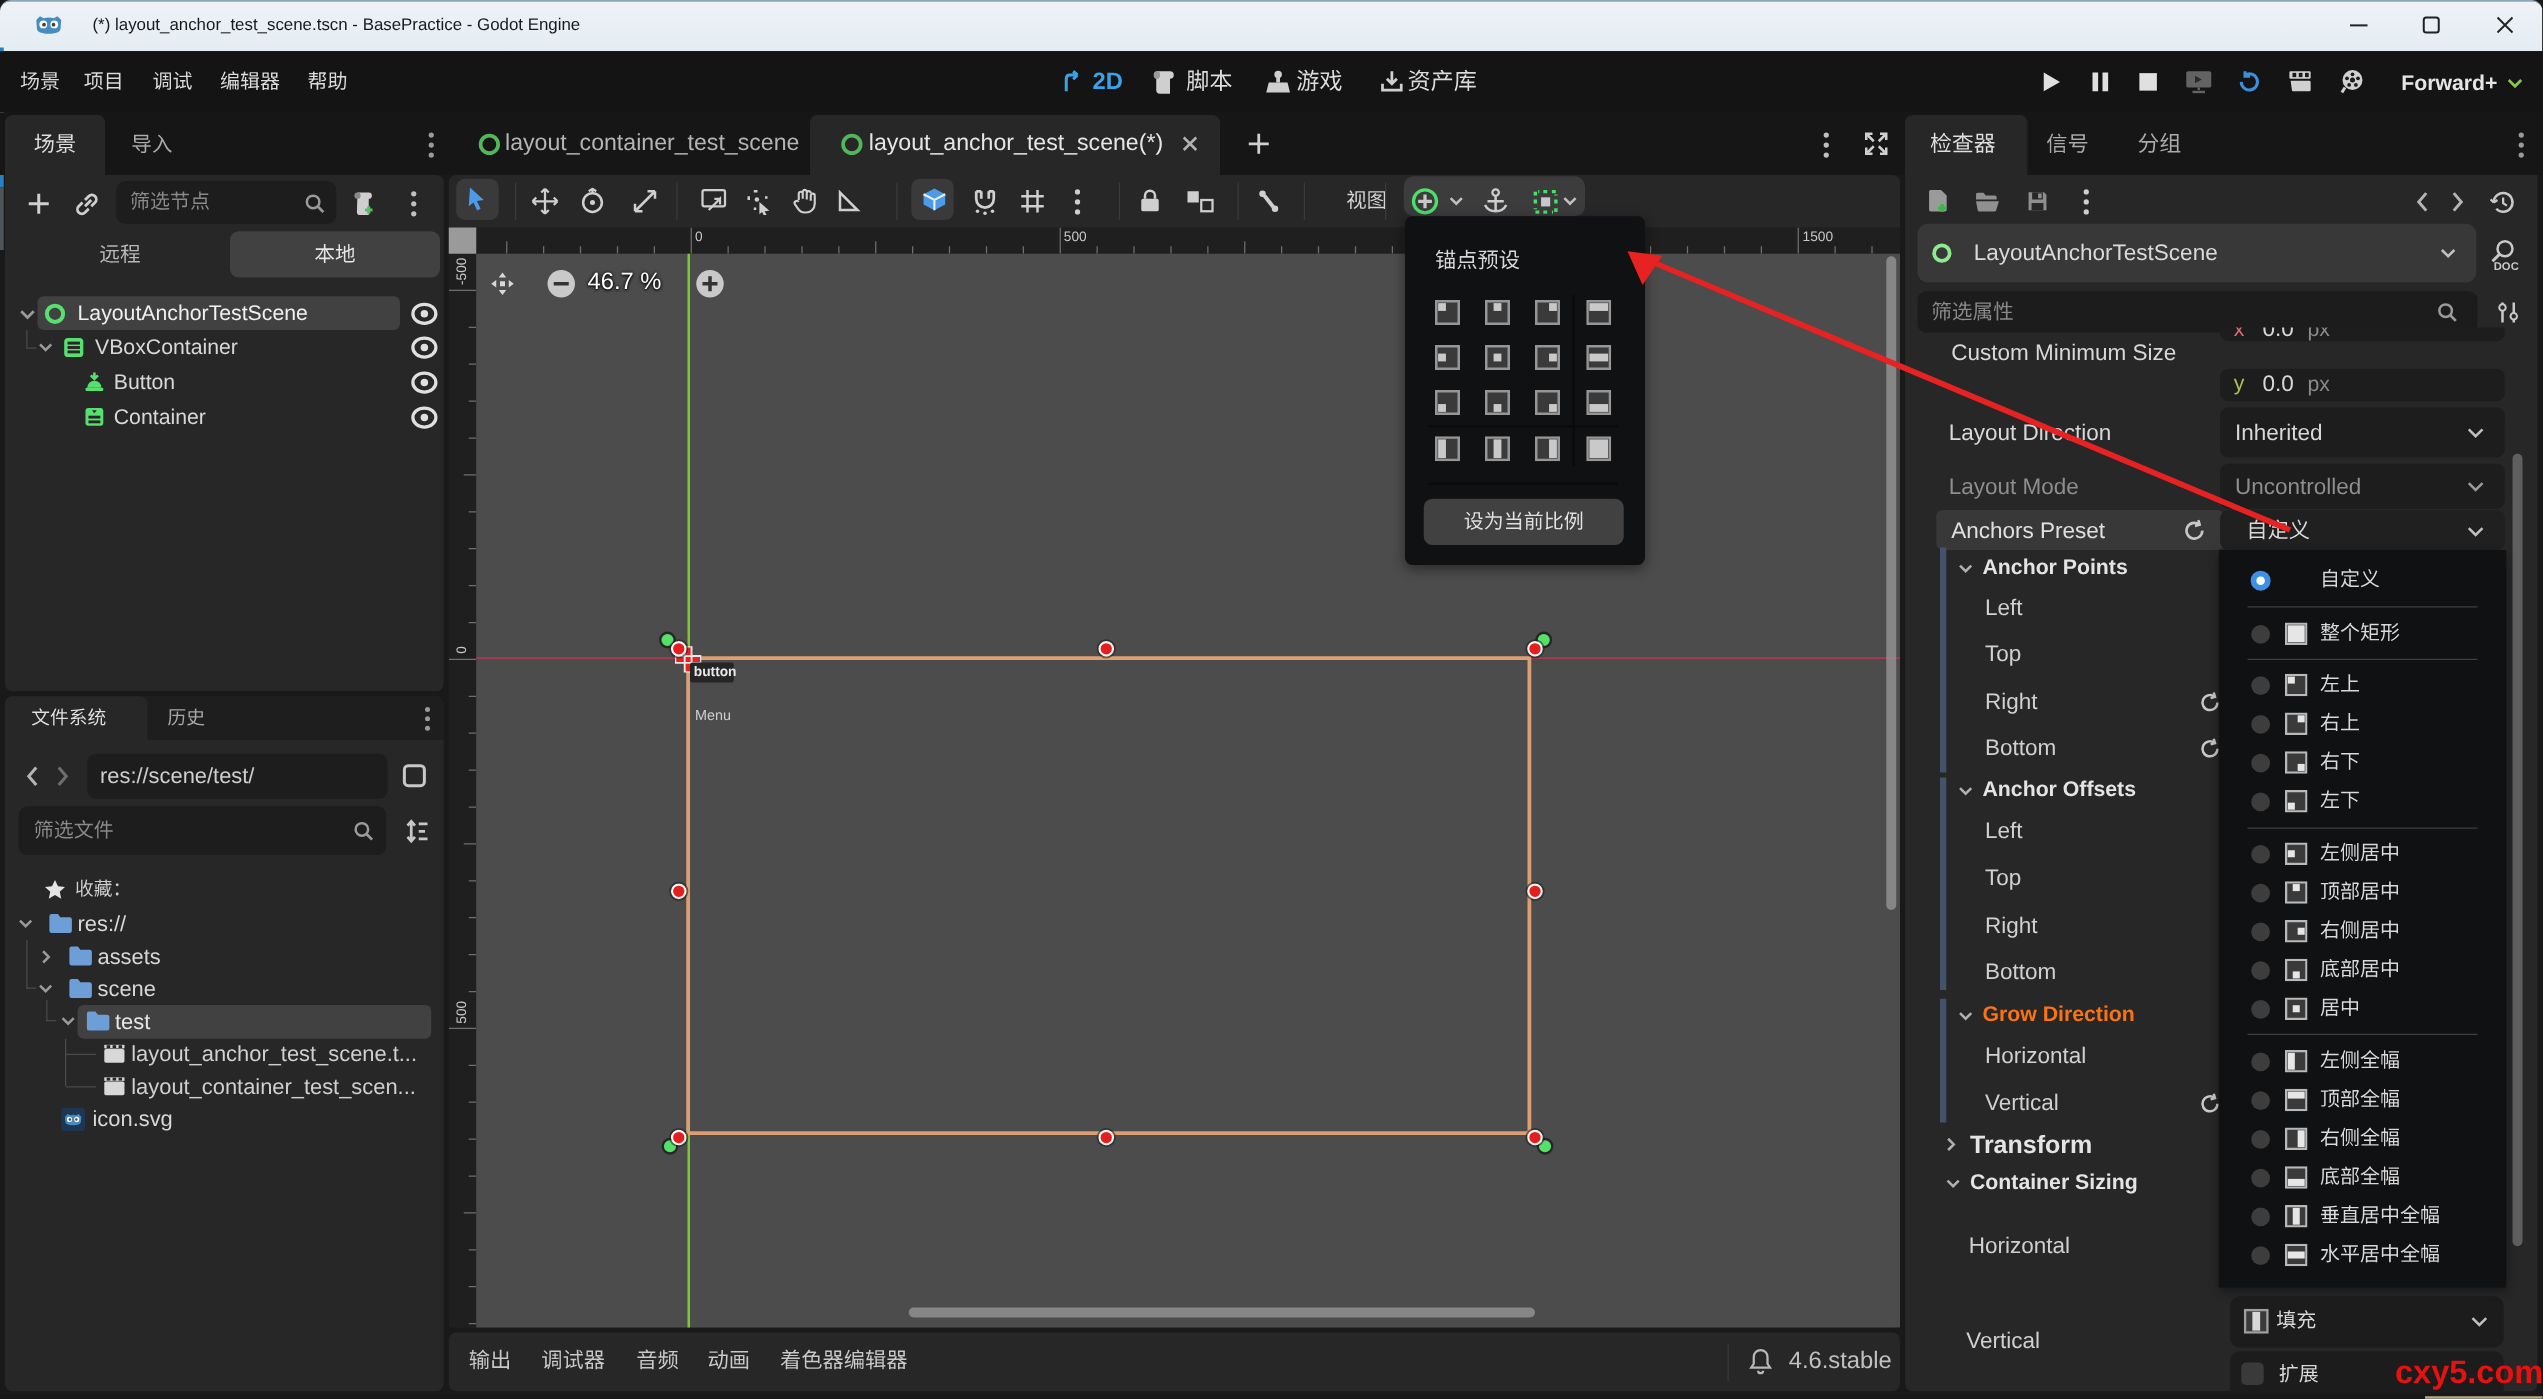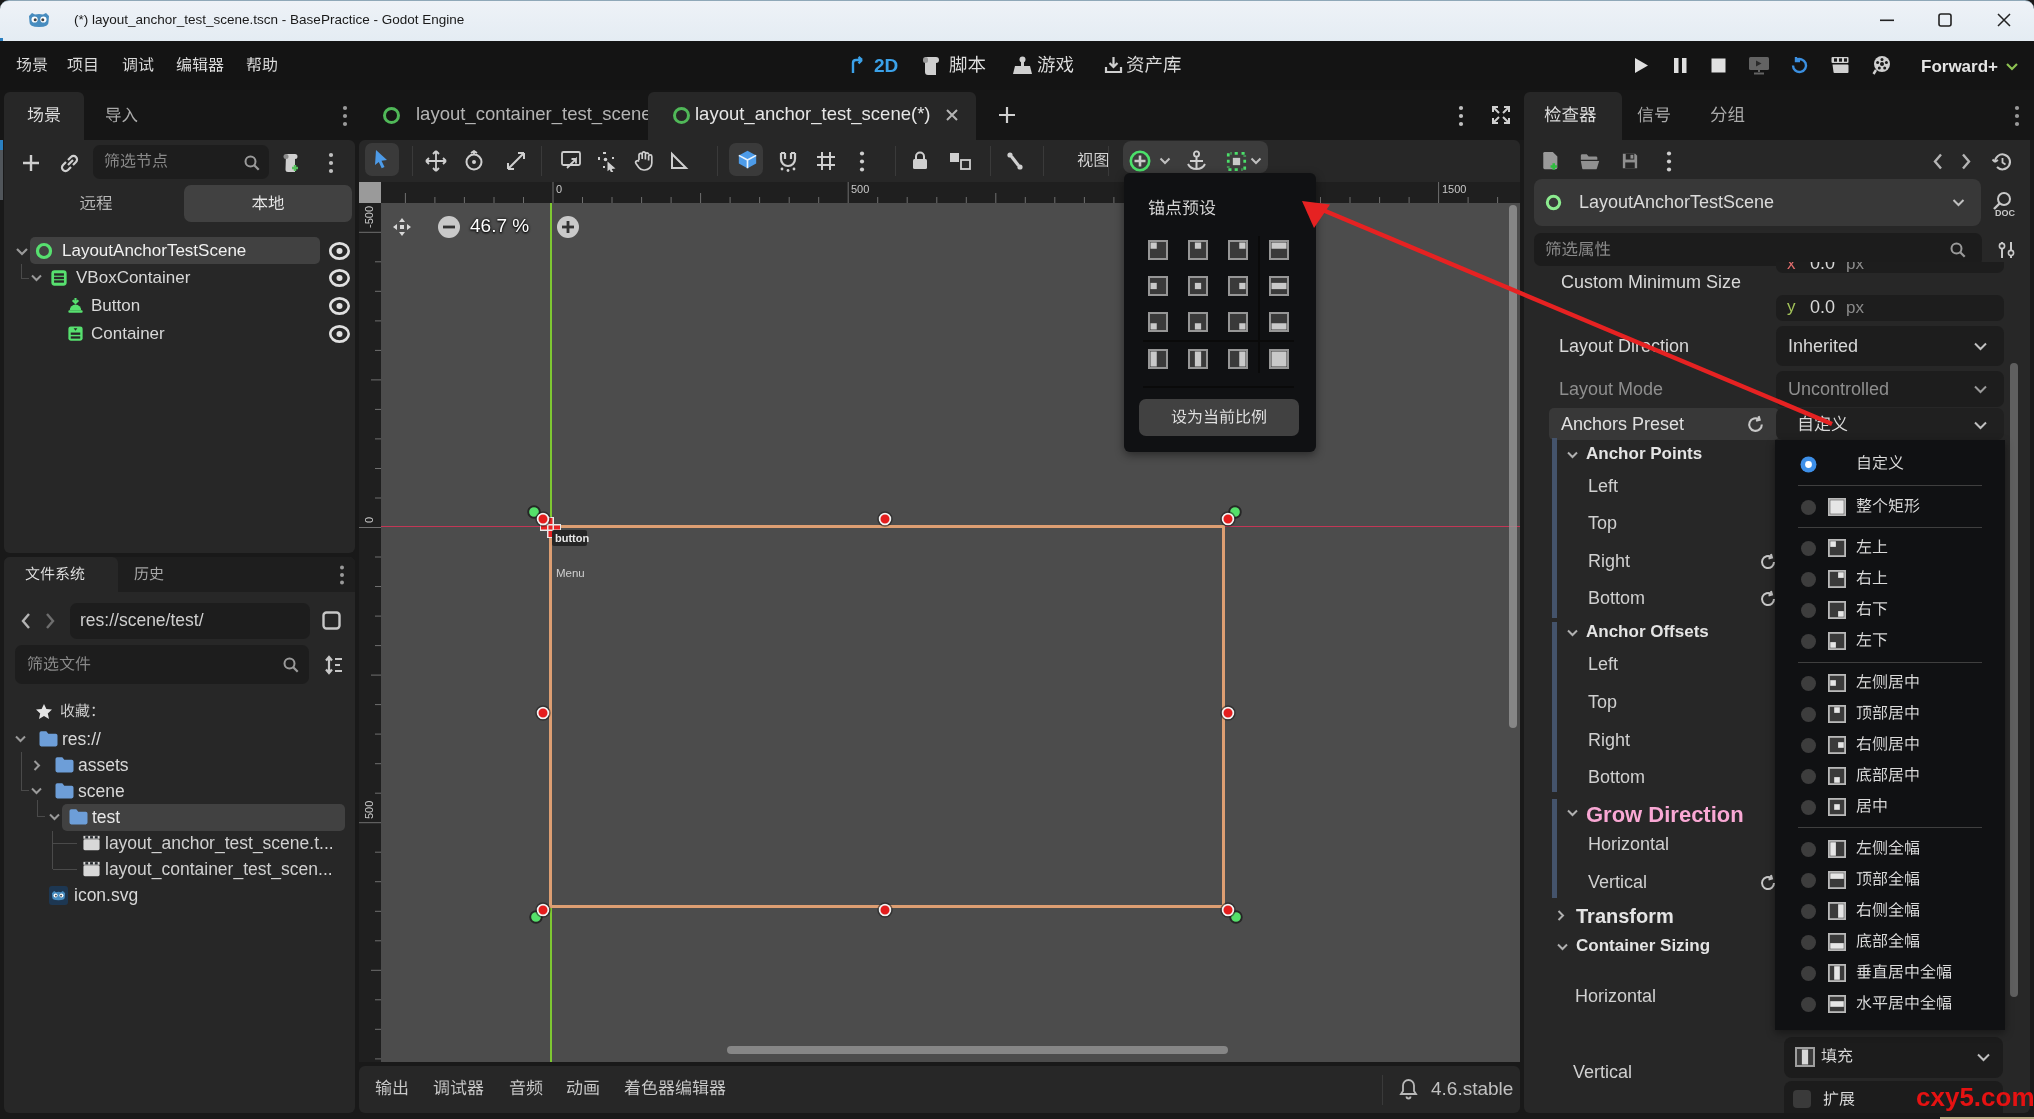--- a/index.html
+++ b/index.html
@@ -142,21 +142,21 @@
       </svg>
     </div>
     <svg class="a" style="left:339px;top:104px" width="12" height="24" viewBox="0 0 12 24">
       <circle cx="6" cy="4" r="2.1" fill="#9a9a9a"></circle>
       <circle cx="6" cy="12" r="2.1" fill="#9a9a9a"></circle>
       <circle cx="6" cy="20" r="2.1" fill="#9a9a9a"></circle>
     </svg>
     <svg class="a" style="left:381px;top:105px" width="21" height="21" viewBox="0 0 21 21">
       <circle cx="10.5" cy="10.5" r="7" fill="none" stroke="#50b858" stroke-width="3"></circle>
     </svg>
-    <div class="a" style="left:416px;top:103px;font-size:18.5px;color:#b4b4b4;font-weight:400;white-space:nowrap;">layout_container_test_scene</div>
+    <div class="a" style="left:404px;top:103px;font-size:18.5px;color:#b4b4b4;font-weight:400;white-space:nowrap;">layout_container_test_scene</div>
     <div class="a" style="left:648px;top:92px;width:328px;height:48px;background:#272727;border-radius:6px 6px 0 0;"></div>
     <svg class="a" style="left:671px;top:105px" width="21" height="21" viewBox="0 0 21 21">
       <circle cx="10.5" cy="10.5" r="7" fill="none" stroke="#50b858" stroke-width="3"></circle>
     </svg>
     <div class="a" style="left:695px;top:103px;font-size:18.5px;color:#e6e6e6;font-weight:400;white-space:nowrap;">layout_anchor_test_scene(*)</div>
     <svg class="a" style="left:943px;top:106px" width="18" height="18" viewBox="0 0 18 18">
       <path d="M4 4 L14 14 M14 4 L4 14" stroke="#b4b4b4" stroke-width="2"></path>
     </svg>
     <svg class="a" style="left:996px;top:104px" width="22" height="22" viewBox="0 0 22 22">
       <path d="M11 3 v16 M3 11 h16" stroke="#d0d0d0" stroke-width="2.2"></path>
@@ -793,21 +793,21 @@
     <path d="M2 2.5 l4.5 4.5 4.5-4.5" stroke="#b0b0b0" stroke-width="2" fill="none"></path>
   </svg>
 <div class="a" style="left:1586px;top:622px;font-size:17px;color:#e4e4e4;font-weight:700;white-space:nowrap;">Anchor Offsets</div>
 <div class="a" style="left:1588px;top:654px;font-size:18px;color:#d0d0d0;font-weight:400;white-space:nowrap;">Left</div>
 <div class="a" style="left:1588px;top:692px;font-size:18px;color:#d0d0d0;font-weight:400;white-space:nowrap;">Top</div>
 <div class="a" style="left:1588px;top:730px;font-size:18px;color:#d0d0d0;font-weight:400;white-space:nowrap;">Right</div>
 <div class="a" style="left:1588px;top:767px;font-size:18px;color:#d0d0d0;font-weight:400;white-space:nowrap;">Bottom</div>
 <svg class="a" style="left:1566px;top:808px" width="13" height="11" viewBox="0 0 13 11">
     <path d="M2 2.5 l4.5 4.5 4.5-4.5" stroke="#b0b0b0" stroke-width="2" fill="none"></path>
   </svg>
-<div class="a" style="left:1586px;top:802px;font-size:22px;color:#f9a8d4;font-weight:700;white-space:nowrap;">Grow Direction</div>
+<div class="a" style="left:1586px;top:802px;font-size:17px;color:#f97316;font-weight:700;white-space:nowrap;">Grow Direction</div>
 <div class="a" style="left:1588px;top:834px;font-size:18px;color:#d0d0d0;font-weight:400;white-space:nowrap;">Horizontal</div>
 <div class="a" style="left:1588px;top:872px;font-size:18px;color:#d0d0d0;font-weight:400;white-space:nowrap;">Vertical</div>
 <svg class="a" style="left:1758px;top:873px" width="20" height="20" viewBox="0 0 20 20">
     <path d="M16 10 a6 6 0 1 1-2.5-4.8 M13 2 l1 3.5 L10.5 6.5" fill="none" stroke="#c8c8c8" stroke-width="2"></path>
   </svg>
 <svg class="a" style="left:1556px;top:909px" width="11" height="13" viewBox="0 0 11 13">
     <path d="M2.5 2 l4.5 4.5-4.5 4.5" stroke="#b0b0b0" stroke-width="2" fill="none"></path>
   </svg>
 <div class="a" style="left:1576px;top:905px;font-size:20px;color:#e4e4e4;font-weight:700;white-space:nowrap;">Transform</div>
 <svg class="a" style="left:1556px;top:942px" width="13" height="11" viewBox="0 0 13 11">

